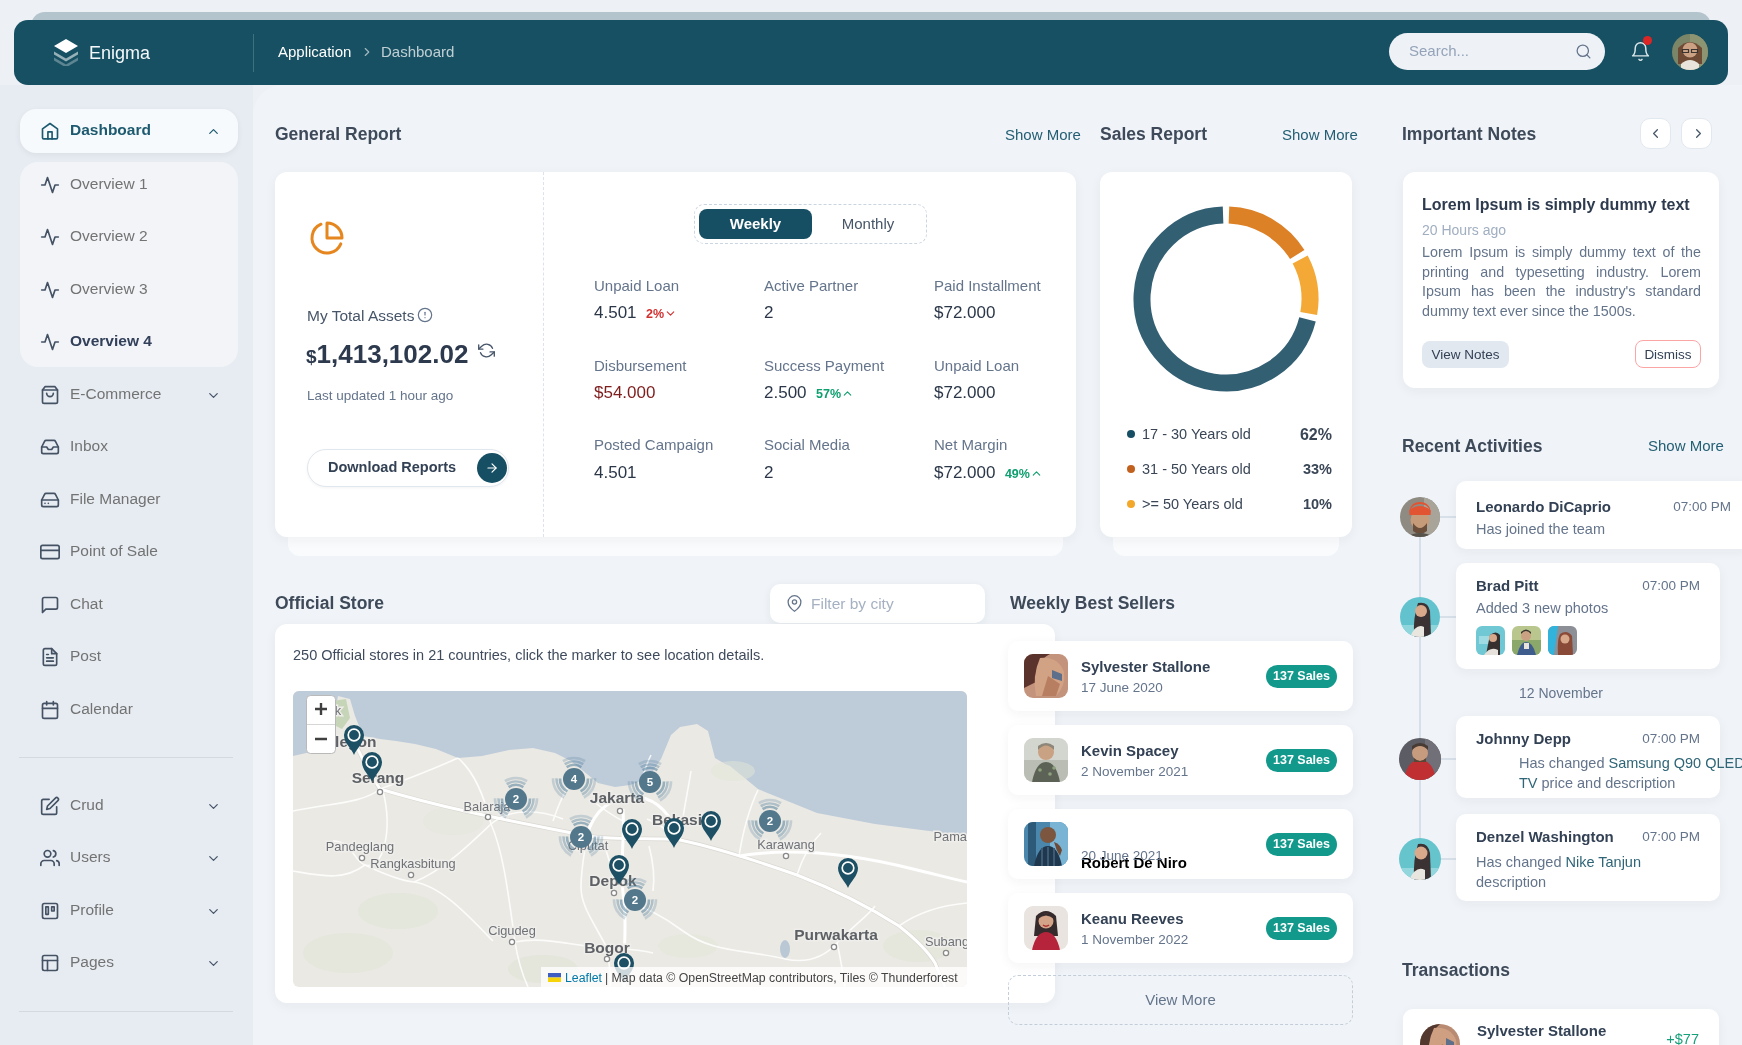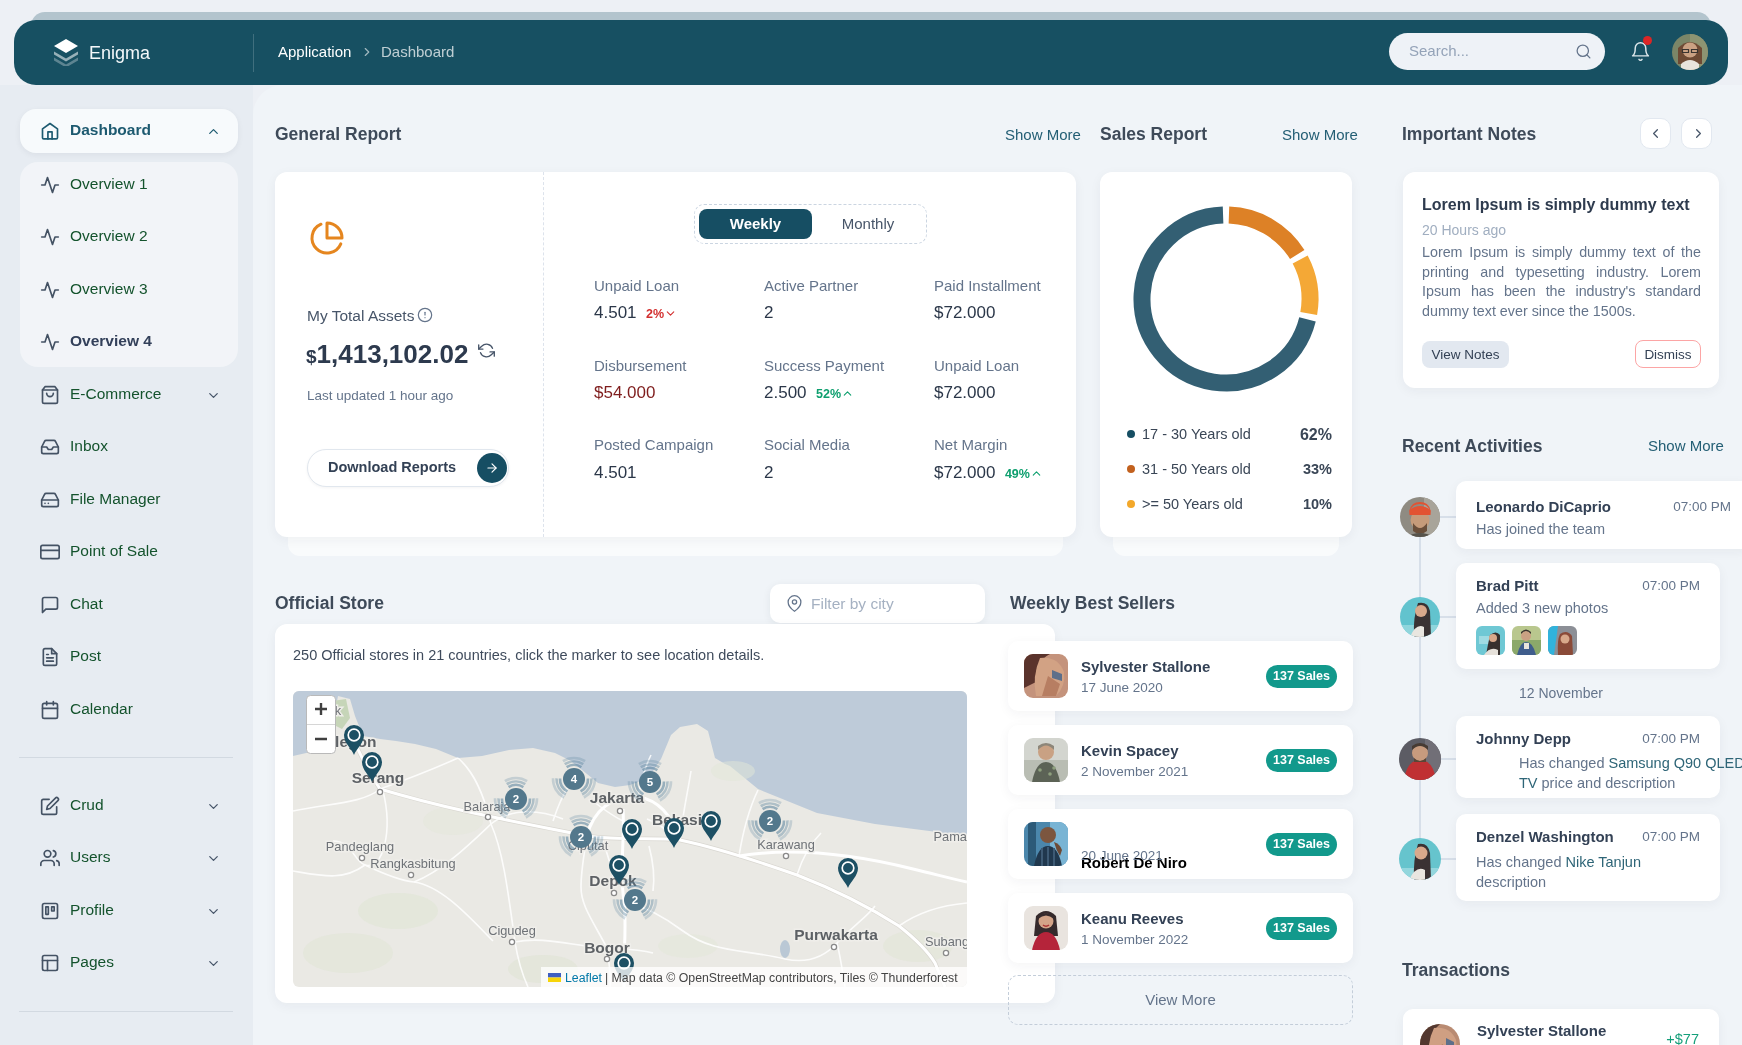--- a/index.html
+++ b/index.html
@@ -14,21 +14,21 @@
 .ico{stroke:currentColor;fill:none;stroke-width:2;stroke-linecap:round;stroke-linejoin:round;}
 </style>
 </head>
 <body>
 
 <div class="abs" style="left:0;top:85px;width:253px;bottom:0;background:#e7ecf2;"></div>
 <div class="abs" style="left:253px;top:85px;right:0;bottom:0;background:#f0f4f8;border-top-left-radius:30px;"></div>
 
 <div class="abs" style="left:31px;top:12px;width:1680px;height:65px;border-radius:14px;background:rgba(22,78,99,.27);"></div>
 
-<div class="abs" style="left:14px;top:20px;width:1714px;height:65px;border-radius:22px;background:#175062;">
+<div class="abs" style="left:14px;top:20px;width:1714px;height:65px;border-radius:14px;background:#175062;">
 
   <svg class="abs" style="left:38px;top:18px;" width="28" height="28" viewBox="0 0 28 28">
     <polygon points="14,1 26,8 14,15 2,8" fill="#ffffff"></polygon>
     <path d="M2 13.5 L14 20.5 L26 13.5 L26 16.5 L14 23.5 L2 16.5 Z" fill="rgba(255,255,255,.55)"></path>
     <path d="M2 19.5 L14 26.5 L26 19.5 L26 22.5 L14 29.5 L2 22.5 Z" fill="rgba(255,255,255,.3)"></path>
   </svg>
   <div class="abs" style="left:75px;top:23px;font-size:18px;color:#f4f8fa;font-weight:500;">Enigma</div>
   <div class="abs" style="left:239px;top:14px;height:38px;width:1px;background:rgba(255,255,255,.18);"></div>
   <div class="abs" style="left:264px;top:23px;font-size:15px;color:#ffffff;">Application</div>
   <svg class="abs ico" style="left:346px;top:25px;color:rgba(255,255,255,.6);" width="14" height="14" viewBox="0 0 24 24">
@@ -59,21 +59,21 @@
       <path d="M10.5 15.5 h6 v3 h-6z M19.5 15.5 h6 v3 h-6z" fill="none" stroke="#3a3430" stroke-width="1.2"></path>
       <path d="M9 30 Q18 22 27 30 L27 36 L9 36 Z" fill="#e8e4dc"></path>
     </svg>
   </div>
 </div>
 
 <style>
 .mi{position:absolute;left:19px;width:214px;height:44px;}
 .mi .mic{position:absolute;left:21px;top:12px;width:20px;height:20px;color:#44526480;}
 .mi .mic svg{color:#445264;}
-.mi .mlb{position:absolute;left:51px;top:12px;font-size:15.5px;color:#14532d;}
+.mi .mlb{position:absolute;left:51px;top:12px;font-size:15.5px;color:#737373;}
 .mi .mch{position:absolute;right:12px;top:15px;color:#475569;}
 .mdiv{position:absolute;left:19px;width:214px;height:1px;background:rgba(100,116,139,.16);}
 </style>
 <div class="abs" style="left:20px;top:162px;width:218px;height:205px;background:rgba(255,255,255,.45);border-radius:18px;"></div>
 <div class="abs" style="left:20px;top:109px;width:218px;height:44px;background:#f7fafc;border-radius:16px;box-shadow:0 2px 6px rgba(30,41,59,.06);"></div>
 <div class="mi" style="top:109px;">
   <span class="mic">
       <svg class="ico" width="20" height="20" viewBox="0 0 24 24" style="color:#1d5a70;">
         <path d="M3 9.5 L12 3 L21 9.5 V20 a1.5 1.5 0 0 1 -1.5 1.5 h-15 A1.5 1.5 0 0 1 3 20 Z"></path>
         <path d="M9.5 21.5 V13 h5 v8.5"></path>
@@ -316,21 +316,21 @@
   <div class="abs" style="left:319px;top:131px;font-size:17px;font-weight:500;color:#2b3749;">4.501&nbsp; <span style="font-size:12.5px;font-weight:bold;color:#d33030;">2%</span><svg class="ico" style="display:inline-block;vertical-align:-2px;color:#d33030;" width="13" height="13" viewBox="0 0 24 24">
         <polyline points="6 9 12 15 18 9"></polyline>
       </svg></div>
   <div class="abs" style="left:489px;top:105px;font-size:15px;color:#64748b;">Active Partner</div>
   <div class="abs" style="left:489px;top:131px;font-size:17px;font-weight:500;color:#2b3749;">2</div>
   <div class="abs" style="left:659px;top:105px;font-size:15px;color:#64748b;">Paid Installment</div>
   <div class="abs" style="left:659px;top:131px;font-size:17px;font-weight:500;color:#2b3749;">$72.000</div>
   <div class="abs" style="left:319px;top:185px;font-size:15px;color:#64748b;">Disbursement</div>
   <div class="abs" style="left:319px;top:211px;font-size:17px;font-weight:500;color:#7f1d1d;">$54.000</div>
   <div class="abs" style="left:489px;top:185px;font-size:15px;color:#64748b;">Success Payment</div>
-  <div class="abs" style="left:489px;top:211px;font-size:17px;font-weight:500;color:#2b3749;">2.500&nbsp; <span style="font-size:12.5px;font-weight:bold;color:#0d9f6e;">52%</span><svg class="ico" style="display:inline-block;vertical-align:-2px;color:#0d9f6e;" width="13" height="13" viewBox="0 0 24 24">
+  <div class="abs" style="left:489px;top:211px;font-size:17px;font-weight:500;color:#2b3749;">2.500&nbsp; <span style="font-size:12.5px;font-weight:bold;color:#0d9f6e;">57%</span><svg class="ico" style="display:inline-block;vertical-align:-2px;color:#0d9f6e;" width="13" height="13" viewBox="0 0 24 24">
         <polyline points="6 15 12 9 18 15"></polyline>
       </svg></div>
   <div class="abs" style="left:659px;top:185px;font-size:15px;color:#64748b;">Unpaid Loan</div>
   <div class="abs" style="left:659px;top:211px;font-size:17px;font-weight:500;color:#2b3749;">$72.000</div>
   <div class="abs" style="left:319px;top:264px;font-size:15px;color:#64748b;">Posted Campaign</div>
   <div class="abs" style="left:319px;top:291px;font-size:17px;font-weight:500;color:#2b3749;">4.501</div>
   <div class="abs" style="left:489px;top:264px;font-size:15px;color:#64748b;">Social Media</div>
   <div class="abs" style="left:489px;top:291px;font-size:17px;font-weight:500;color:#2b3749;">2</div>
   <div class="abs" style="left:659px;top:264px;font-size:15px;color:#64748b;">Net Margin</div>
   <div class="abs" style="left:659px;top:291px;font-size:17px;font-weight:500;color:#2b3749;">$72.000&nbsp; <span style="font-size:12.5px;font-weight:bold;color:#0d9f6e;">49%</span><svg class="ico" style="display:inline-block;vertical-align:-2px;color:#0d9f6e;" width="13" height="13" viewBox="0 0 24 24">

